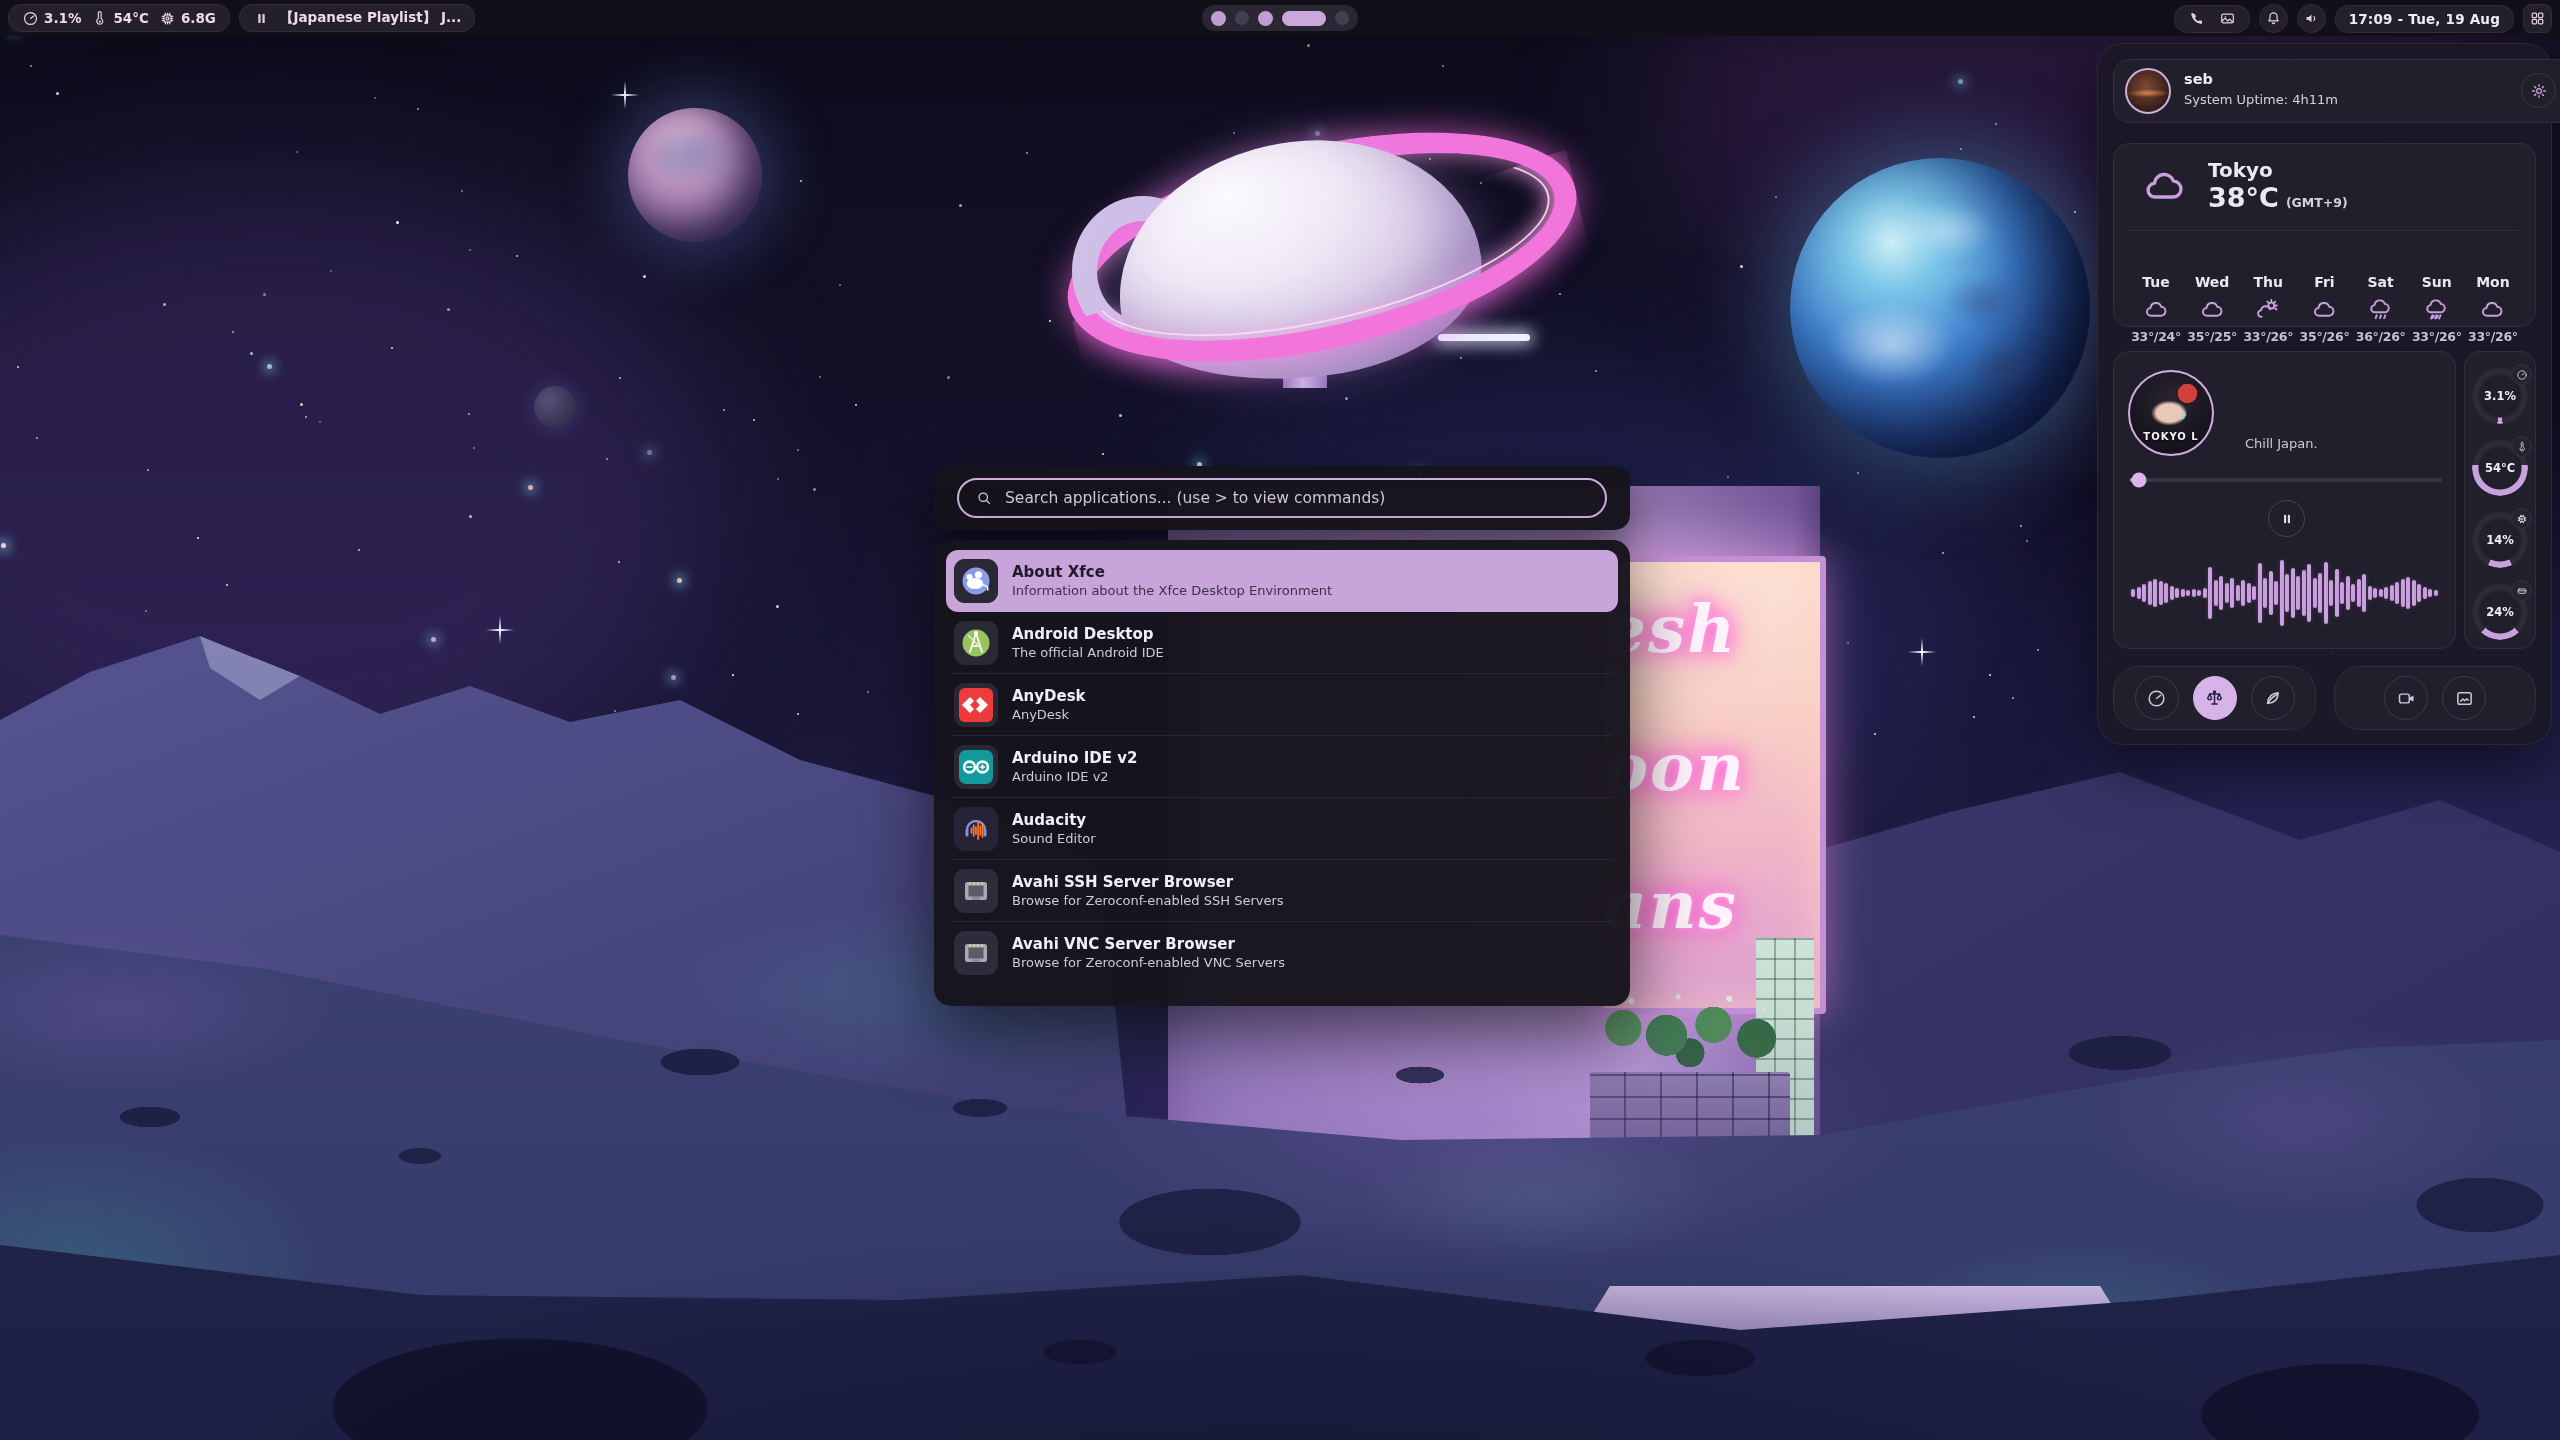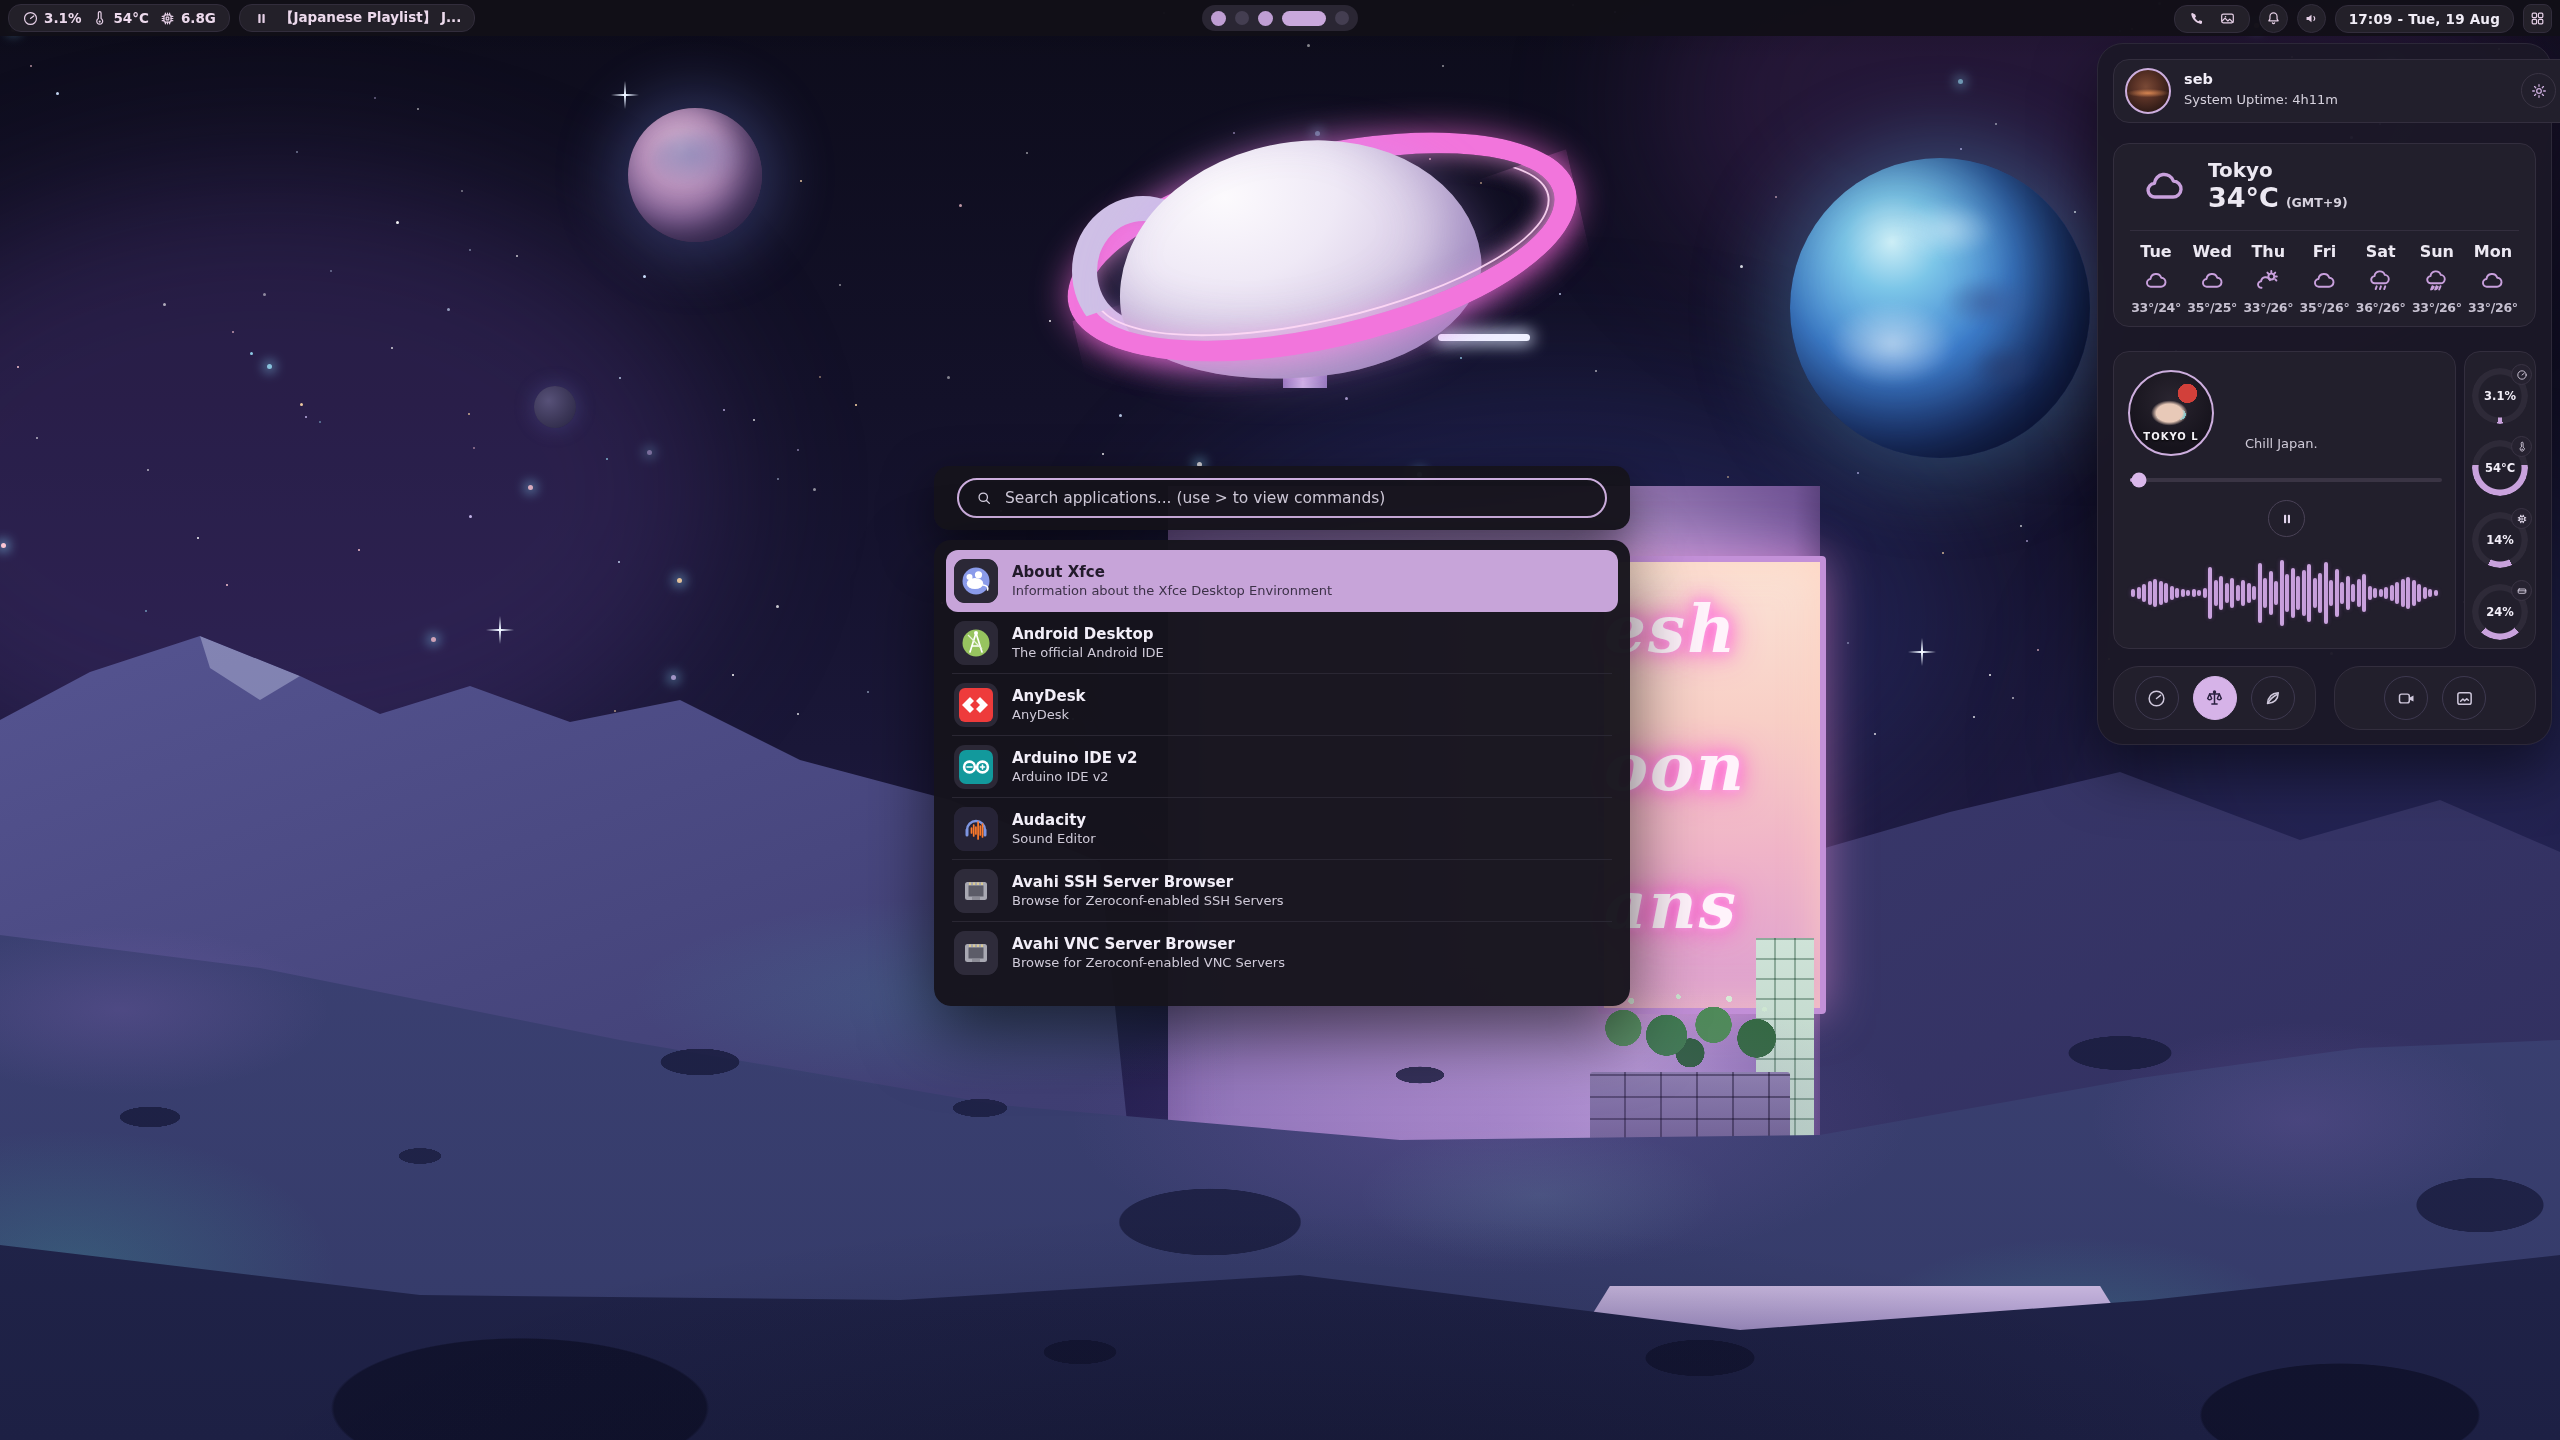--- a/index.html
+++ b/index.html
@@ -207,21 +207,21 @@
 
   #weather-card{left:15px;top:99px;width:423px;height:184px;}
   #weather-big-icon{position:absolute;left:20px;top:18px;width:62px;height:48px;color:#c9a0dd;}
   #weather-city{position:absolute;left:94px;top:14px;font-size:20px;font-weight:700;}
   #weather-temp-row{position:absolute;left:94px;top:38px;display:flex;align-items:baseline;gap:7px;}
   #weather-temp{font-size:27px;font-weight:700;}
   #weather-tz{font-size:12.5px;font-weight:700;color:#d6d1dd;}
   #weather-divider{position:absolute;left:16px;right:16px;top:86px;height:1px;background:#332e3e;}
   #forecast{position:absolute;left:18px;right:18px;top:98px;bottom:10px;display:flex;justify-content:space-between;}
   .fc-day{display:flex;flex-direction:column;align-items:center;gap:6px;width:48px;}
-  .fc-name{font-size:16px;font-weight:700;}
+  .fc-name{font-size:14px;font-weight:700;margin-top:32px;}
   .fc-icon{width:27px;height:27px;color:#c9a0dd;}
   .fc-temps{font-size:12.5px;font-weight:700;color:#c6c0d0;letter-spacing:-.3px;}
 
   #media-card{left:15px;top:307px;width:343px;height:298px;}
   #album-art{position:absolute;left:14px;top:18px;width:86px;height:86px;border-radius:50%;border:2.5px solid #cdaede;box-sizing:border-box;overflow:hidden;
     background:
       radial-gradient(circle 16px at 70% 26%,#d2403a 60%,transparent 61%),
       radial-gradient(ellipse 26px 18px at 48% 50%,#e8c9b8 50%,transparent 70%),
       radial-gradient(circle 7px at 38% 52%,#3ec8d8 70%,transparent 71%),
       radial-gradient(circle 7px at 62% 52%,#3ec8d8 70%,transparent 71%),
@@ -757,21 +757,21 @@
     </div>
 
     <div class="card" id="weather-card">
       <div class="icon" id="weather-big-icon">
           <svg viewBox="0 0 24 24" fill="none" stroke="currentColor" stroke-width="1.7" stroke-linecap="round" stroke-linejoin="round">
             <path d="M7.2 17.5a3.4 3.4 0 0 1-.5-6.8 4.9 4.9 0 0 1 9.5-1.2 3.4 3.4 0 0 1-.4 8z"></path>
           </svg>
         </div>
       <div id="weather-city">Tokyo</div>
       <div id="weather-temp-row">
-        <span id="weather-temp">34°C</span>
+        <span id="weather-temp">38°C</span>
         <span id="weather-tz">(GMT+9)</span>
       </div>
       <div id="weather-divider"></div>
       <div id="forecast">
 
           <div class="fc-day">
             <span class="fc-name">Tue</span>
             <span class="fc-icon icon">
               <svg viewBox="0 0 24 24" fill="none" stroke="currentColor" stroke-width="1.7" stroke-linecap="round" stroke-linejoin="round">
                 <path d="M7.2 17.5a3.4 3.4 0 0 1-.5-6.8 4.9 4.9 0 0 1 9.5-1.2 3.4 3.4 0 0 1-.4 8z"></path>

